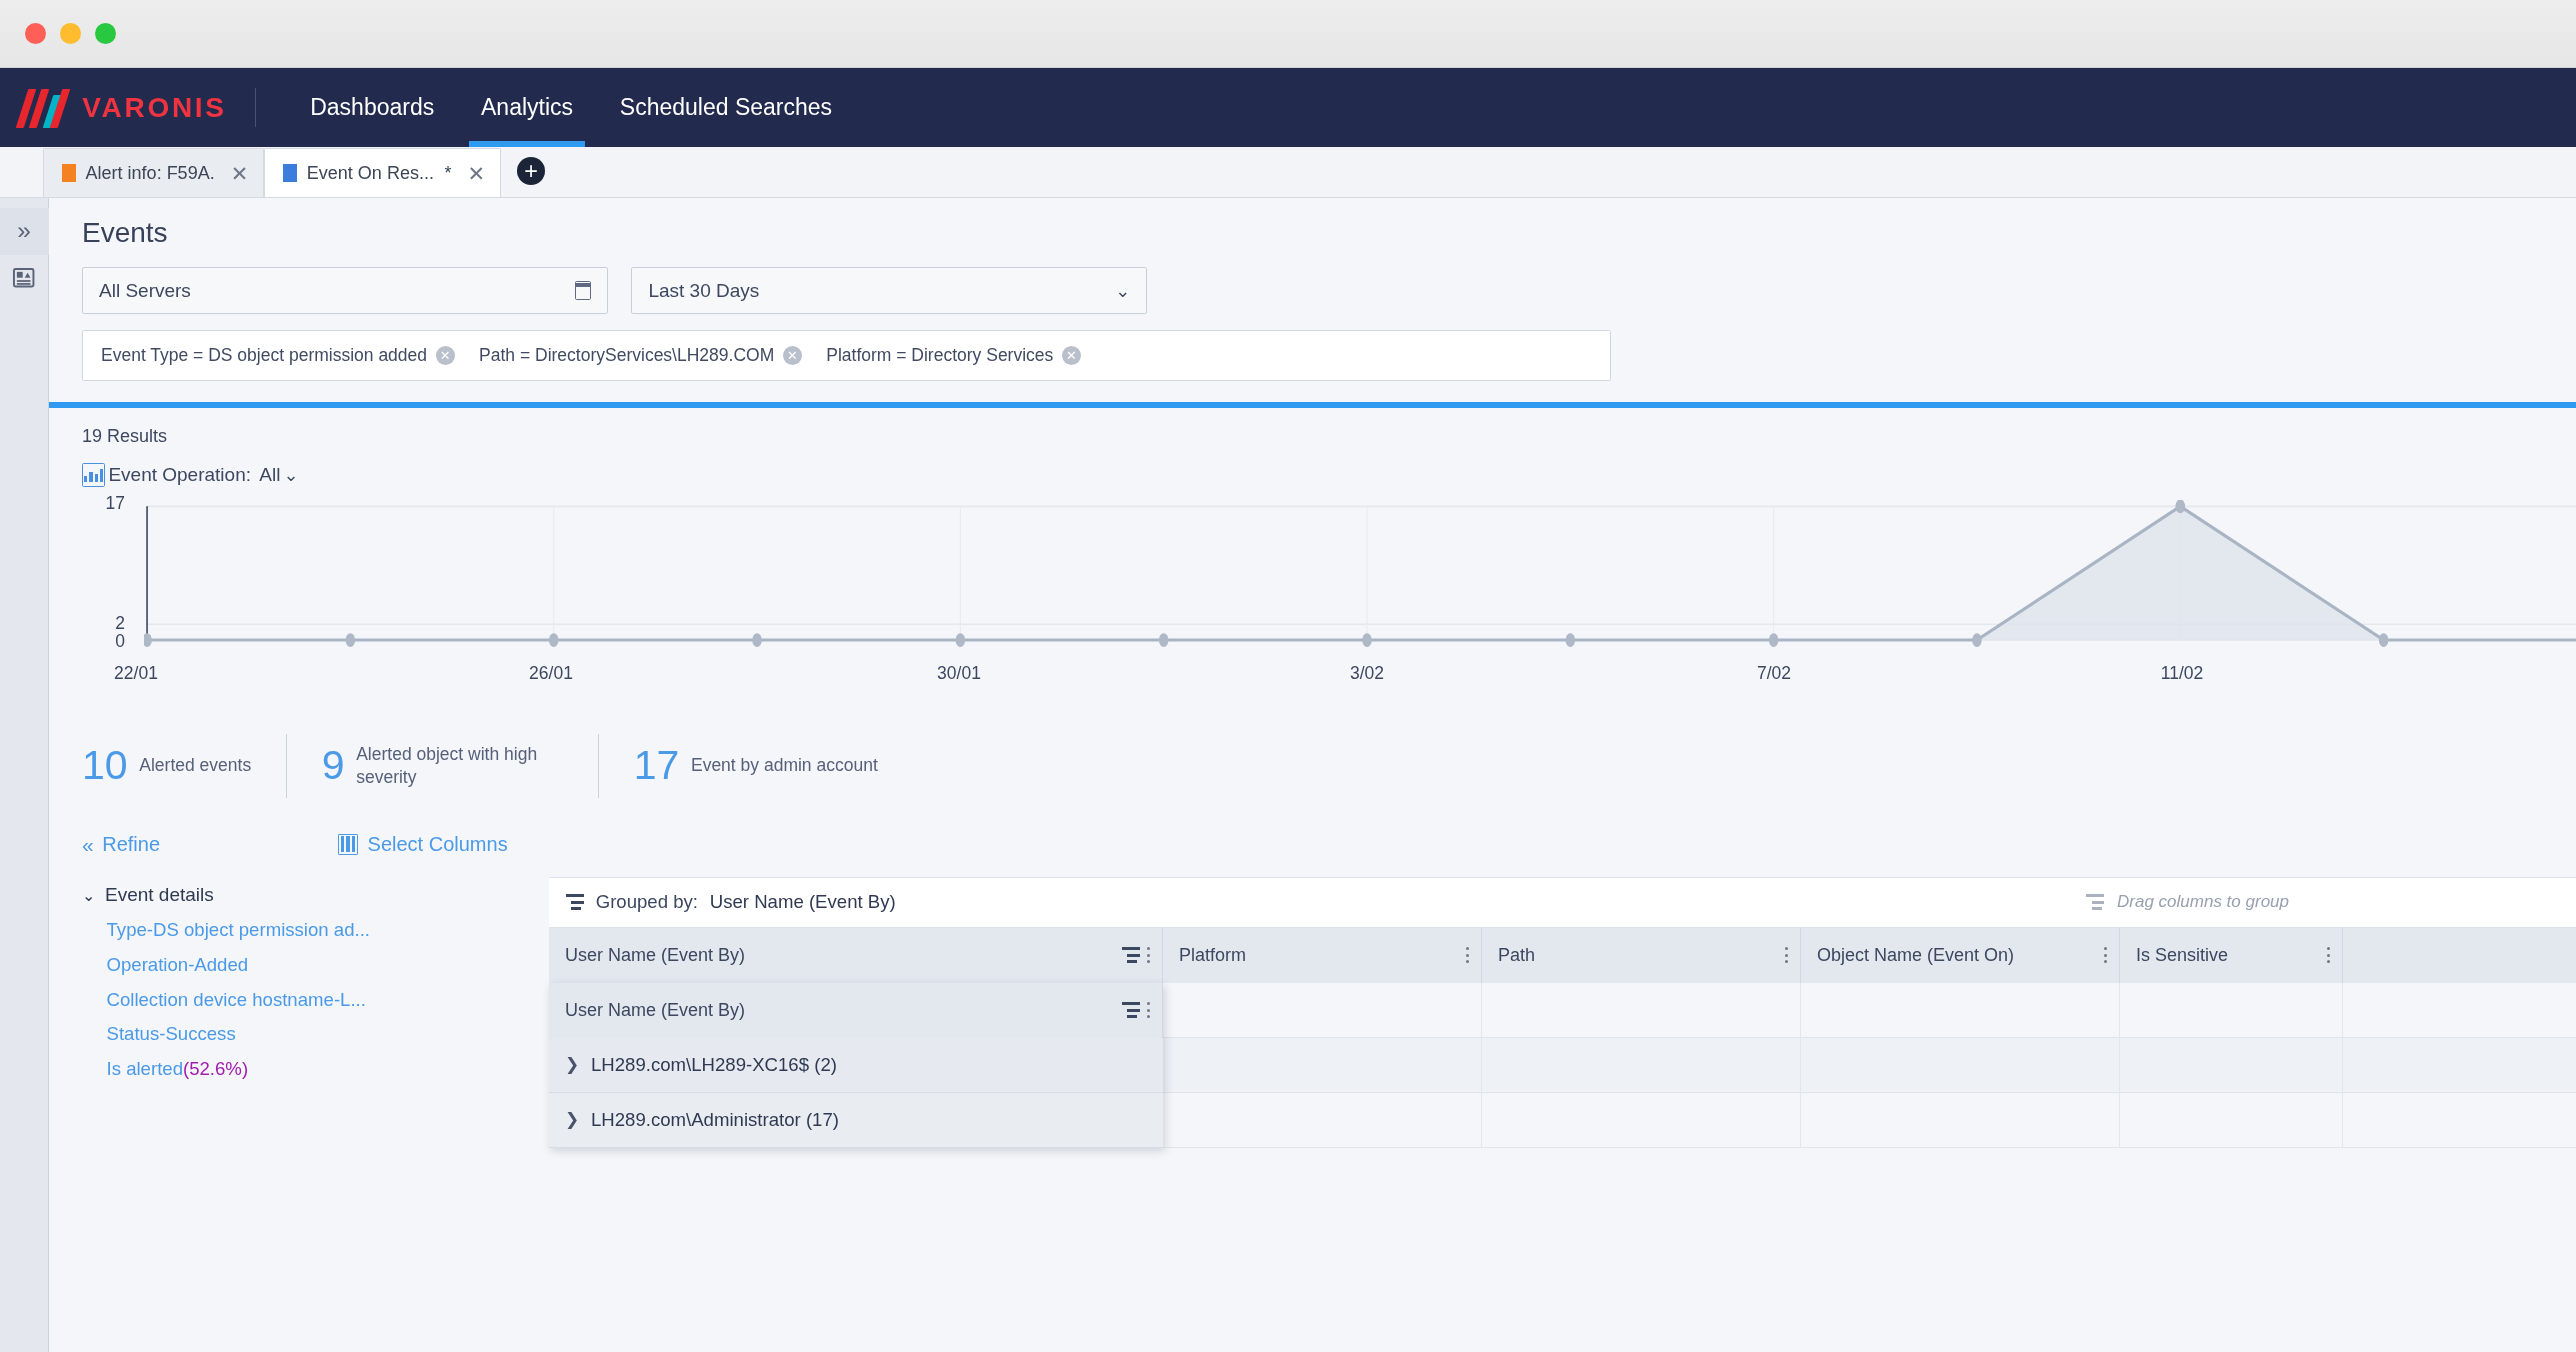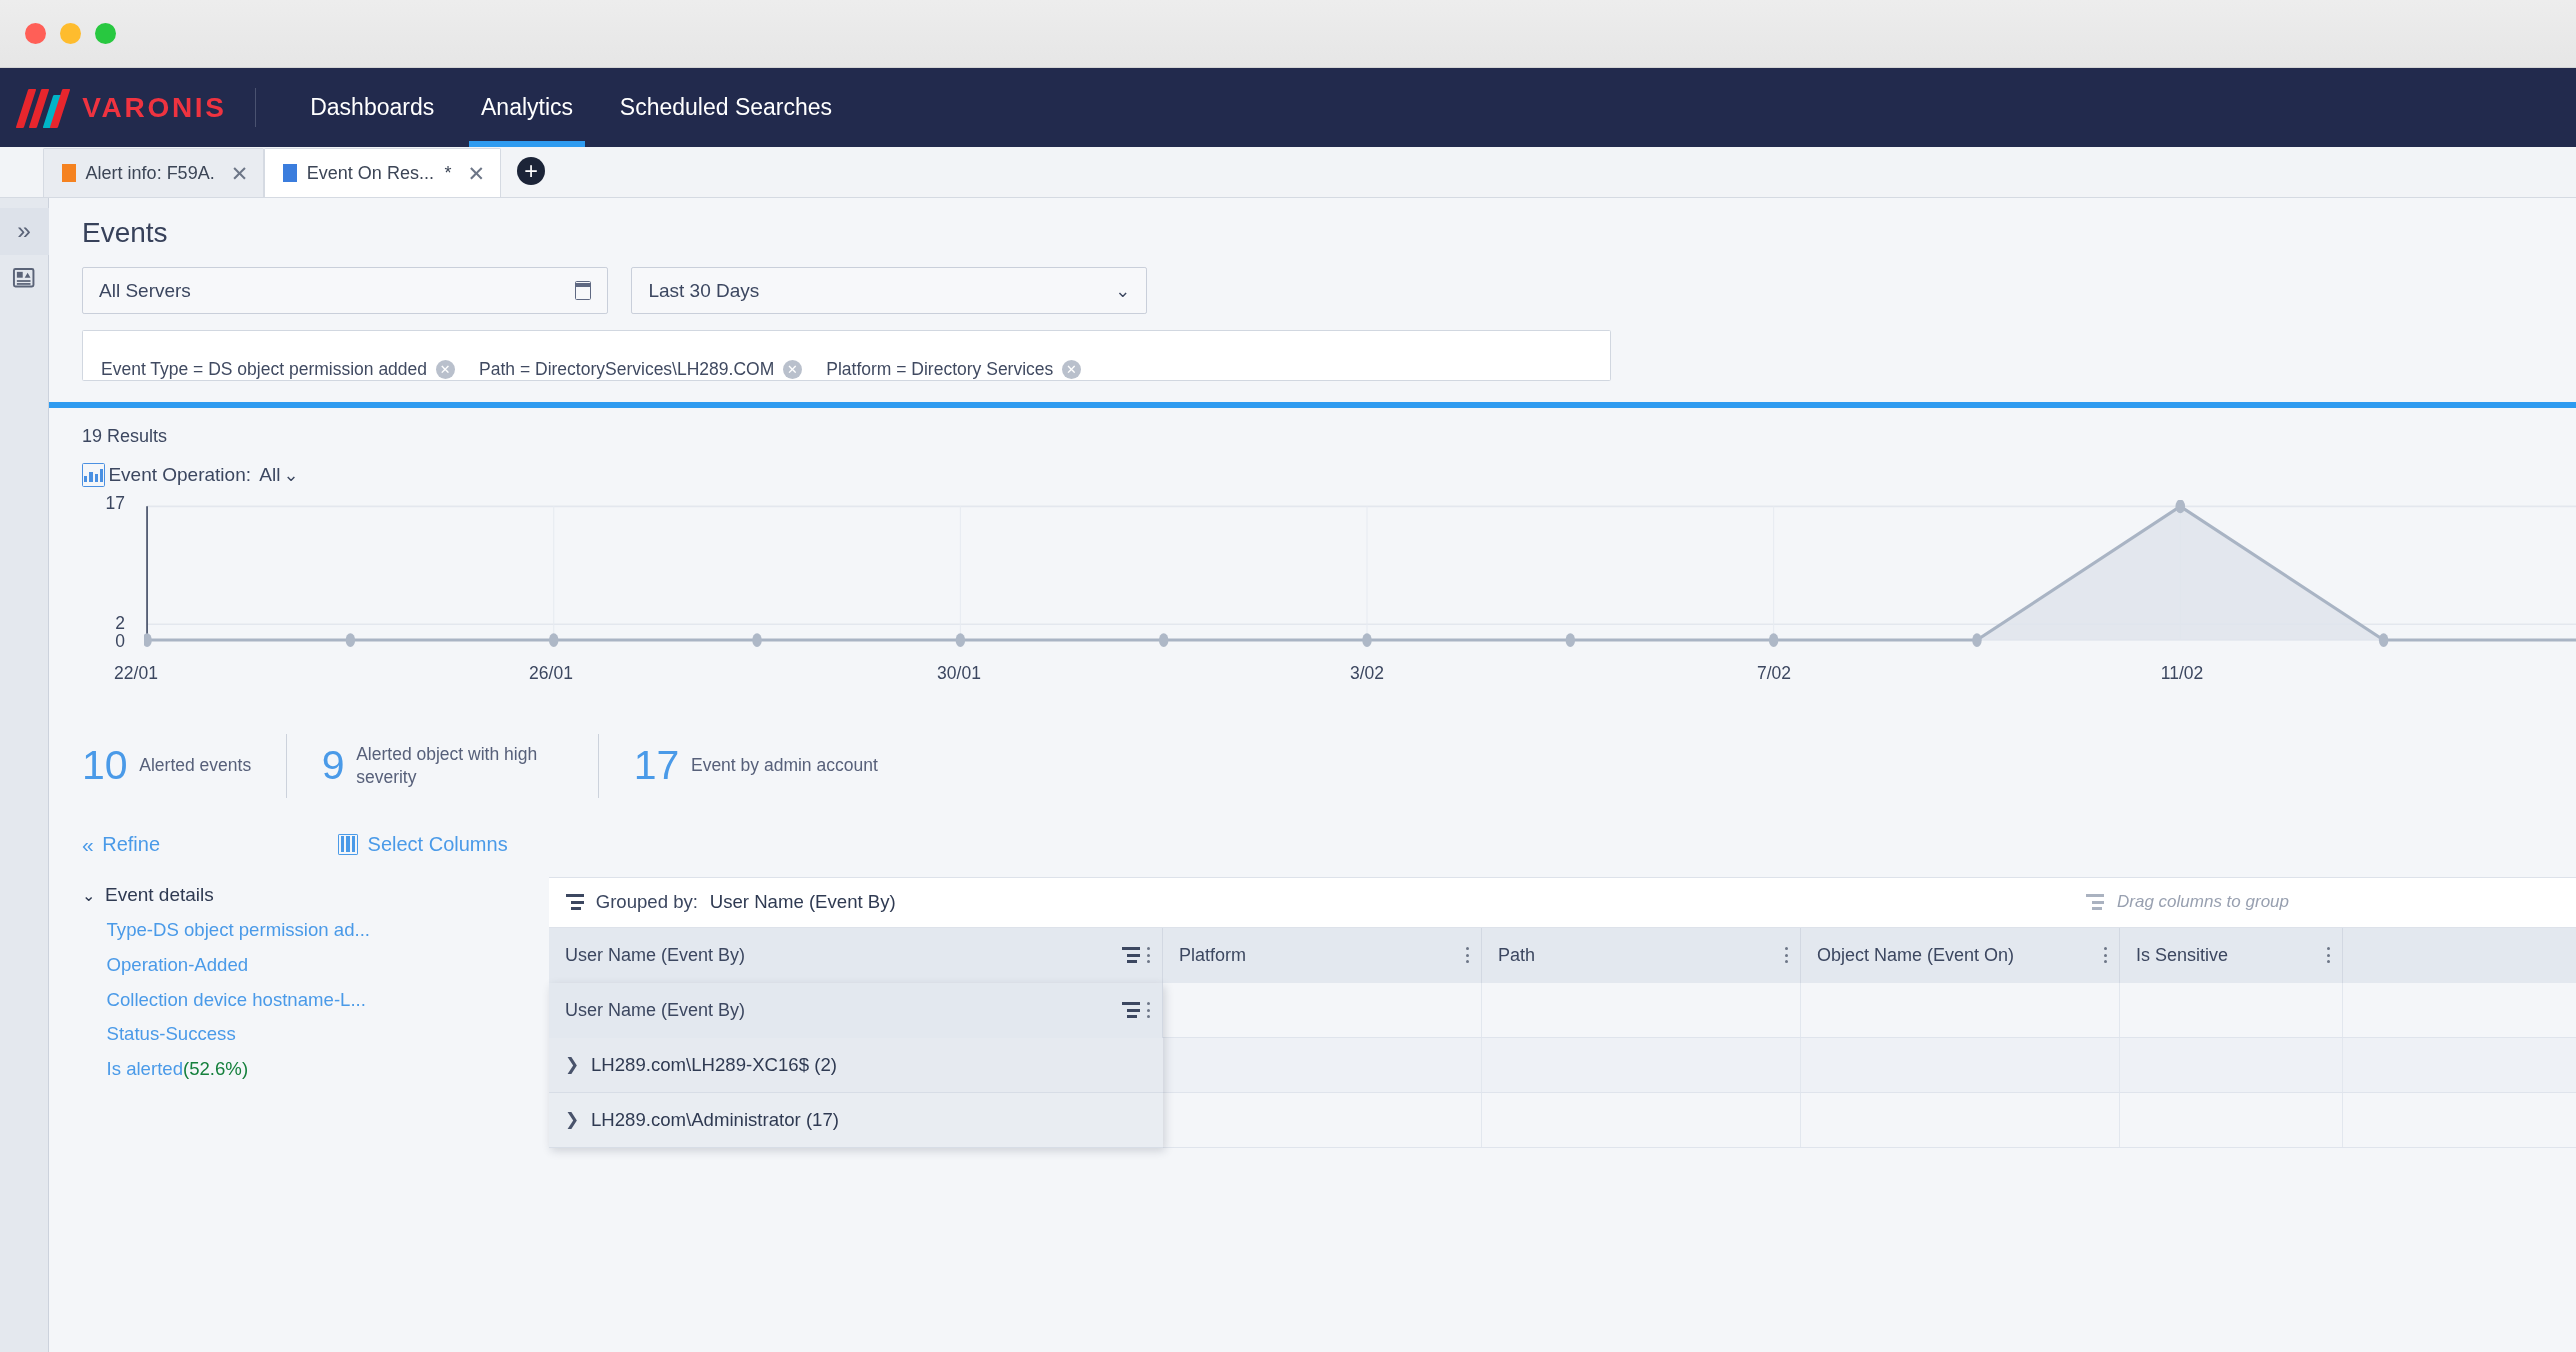--- a/index.html
+++ b/index.html
@@ -137,21 +137,21 @@
   .cal-ico::before {
     content:""; position:absolute; left:-0.5px; right:-0.5px; top:1.1px;
     height: 4.3px; background: #5f6982;
   }
   .chev-d { font-size: 18px; color: #3c4760; }
 
   
   .chips-bar {
     margin: 16px 0 0 33px; width: 1529px; height: 51px;
     background: #ffffff; border: 0.5px solid #d1d7e0; border-radius: 1.6px;
-    display: flex; align-items: flex-end; gap: 24.5px; padding: 0 18px;
+    display: flex; align-items: center; gap: 24.5px; padding: 0 18px;
   }
   .chip { display: flex; align-items: center; gap: 8.5px; font-size: 17.5px; color: #404a61; white-space: nowrap; }
   .chip-x {
     width: 19px; height: 19px; border-radius: 50%;
     background: #b9c0cc; color: #fff; font-size: 12.8px;
     display: flex; align-items: center; justify-content: center;
     cursor: pointer; flex: none;
   }
 
   
@@ -217,21 +217,21 @@
   .refine-panel { width: 500px; flex: none; padding-left: 33px; }
   .rp-head {
     display: flex; align-items: center; gap: 9.6px;
     font-size: 19px; color: #2f3a52; padding-top: 7.4px;
   }
   .rp-chev { font-size: 16px; color: #2f3a52; }
   .rp-item {
     font-size: 18.6px; color: #4a9ae8; padding: 12.8px 0 0 24.5px;
     white-space: nowrap; cursor: pointer;
   }
-  .rp-pct { color: #15803d; }
+  .rp-pct { color: #a21caf; }
 
   
   .grid-panel { flex: 1; position: relative; }
   .group-bar {
     height: 51px; background: #ffffff;
     border-top: 0.5px solid #dde2ea; border-bottom: 0.5px solid #dde2ea;
     display: flex; align-items: center;
   }
   .gb-left { display: flex; align-items: center; gap: 11.7px; padding-left: 17px; font-size: 18.6px; color: #3c4760; }
   .gb-right { display: flex; align-items: center; gap: 12.8px; margin-left: auto; padding-right: 287px;

